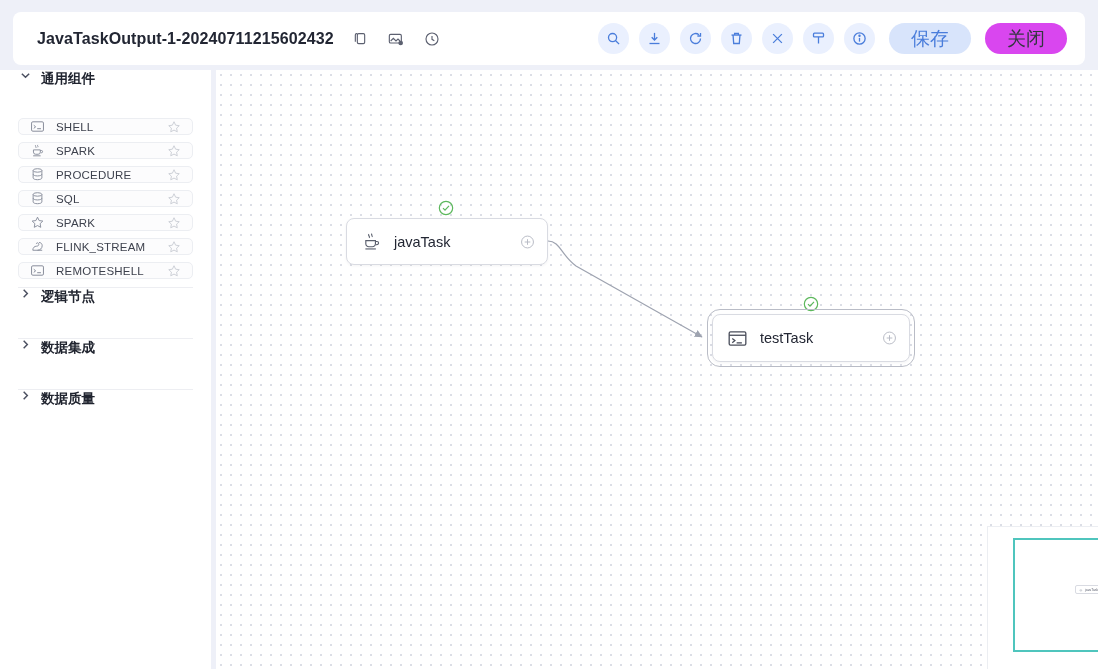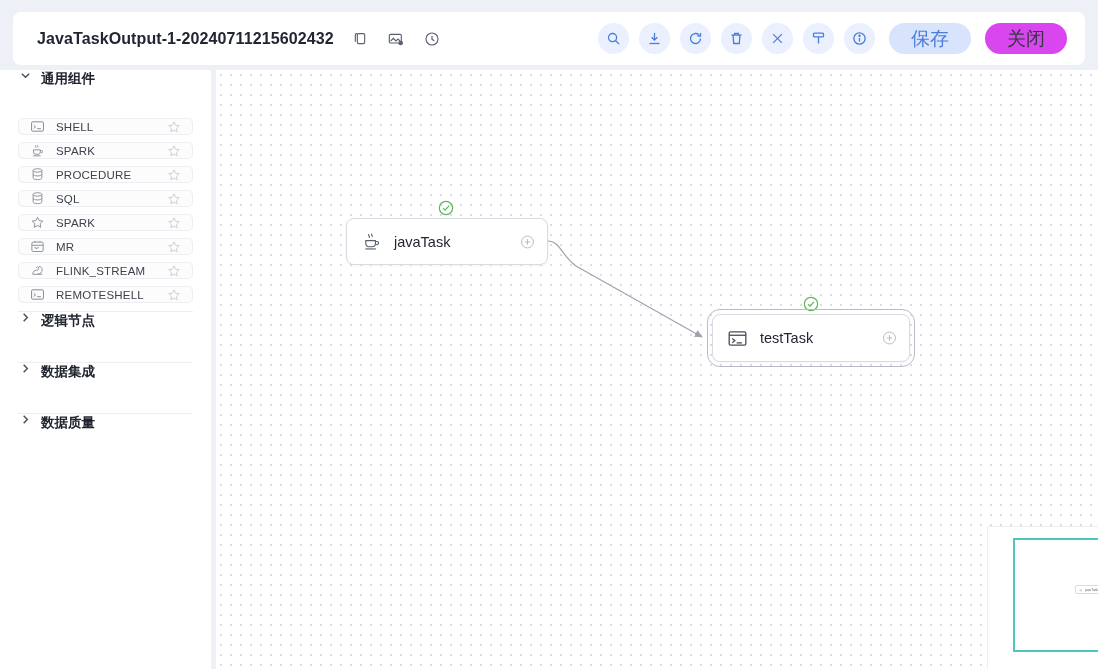--- a/index.html
+++ b/index.html
@@ -268,32 +268,20 @@
       <svg class="cicon" viewBox="0 0 24 24" fill="none" stroke="currentColor" stroke-width="1.5">
         <path d="M12 3.5l2.6 5.4 5.9.8-4.3 4.1 1 5.9-5.2-2.8-5.2 2.8 1-5.9-4.3-4.1 5.9-.8z"></path>
       </svg>
       <span class="clabel">SPARK</span>
       <svg class="star" viewBox="0 0 24 24" fill="none" stroke="currentColor" stroke-width="1.6">
         <path d="M12 3l2.8 5.9 6.2.8-4.6 4.3 1.2 6.2L12 17.3 6.4 20.2l1.2-6.2L3 9.7l6.2-.8z"></path>
       </svg>
     </div>
 
 
-    <div class="comp">
-      <svg class="cicon" viewBox="0 0 24 24" fill="none" stroke="currentColor" stroke-width="1.5">
-        <rect x="3" y="5" width="18" height="15" rx="2"></rect>
-          <path d="M3 10h18"></path>
-          <path d="M8 5V3M16 5V3"></path>
-        <path d="M7 14h2.5l1 2 1-2H14"></path>
-      </svg>
-      <span class="clabel">MR</span>
-      <svg class="star" viewBox="0 0 24 24" fill="none" stroke="currentColor" stroke-width="1.6">
-        <path d="M12 3l2.8 5.9 6.2.8-4.6 4.3 1.2 6.2L12 17.3 6.4 20.2l1.2-6.2L3 9.7l6.2-.8z"></path>
-      </svg>
-    </div>
 
     <div class="comp">
       <svg class="cicon" viewBox="0 0 24 24" fill="none" stroke="currentColor" stroke-width="1.5">
         <path d="M4.5 18c0-4 2.5-6.5 6-6.5 2.2 0 3.6-1.2 3.6-3 0-1.4-1-2.4-2.2-2.4-1 0-1.8.7-1.8 1.6"></path>
         <path d="M14.5 5.5c2.8 0 5 2.2 5 5.2 0 4-3.2 7.3-7.5 7.3"></path>
           <path d="M4.5 18h15"></path>
       </svg>
       <span class="clabel">FLINK_STREAM</span>
       <svg class="star" viewBox="0 0 24 24" fill="none" stroke="currentColor" stroke-width="1.6">
         <path d="M12 3l2.8 5.9 6.2.8-4.6 4.3 1.2 6.2L12 17.3 6.4 20.2l1.2-6.2L3 9.7l6.2-.8z"></path>

